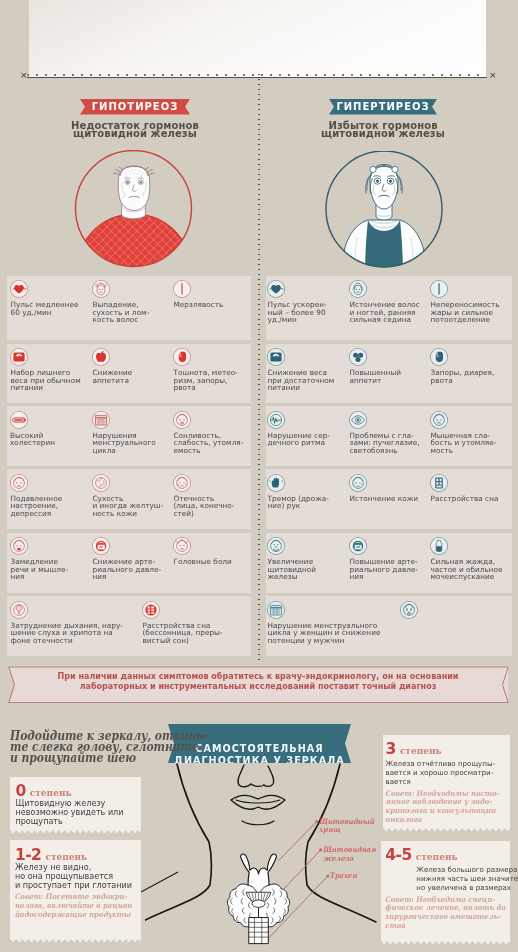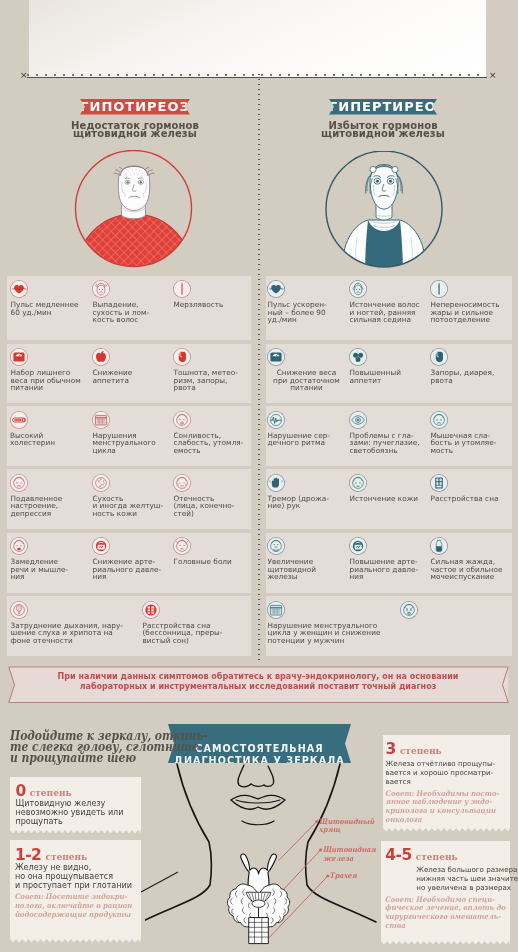--- a/index.html
+++ b/index.html
@@ -17,21 +17,21 @@
       font-family:"DejaVu Serif",serif;font-weight:normal;font-size:15.3px;
       letter-spacing:0.2px;color:#2c2c33;}
   .hrule{position:absolute;left:27px;top:77px;width:460px;height:1px;background:#4e4e4e;}
   .hdots{position:absolute;left:27px;top:74px;width:459px;height:2px;
       background-image:radial-gradient(circle at 1px 1px,#7a7772 0.8px,transparent 1px);
       background-size:9px 2px;background-repeat:repeat-x;}
   .xmark{position:absolute;font-size:9px;color:#333;font-family:"DejaVu Sans",sans-serif;}
 
   
   .banner{position:absolute;height:15.5px;line-height:15.5px;text-align:center;
-      font-size:13px;font-weight:bold;letter-spacing:1.0px;color:#fff;
+      font-size:10px;font-weight:bold;letter-spacing:1.0px;color:#fff;
       clip-path:polygon(0 0, 100% 0, 100% 100%, 0 100%, 5px 50%);}
   .banner.red{background:#d14a43;
       clip-path:polygon(0 0, 100% 0, calc(100% - 5px) 50%, 100% 100%, 0 100%, 5px 50%);}
   .banner.teal{background:#386d7d;
       clip-path:polygon(0 0, 100% 0, calc(100% - 5px) 50%, 100% 100%, 0 100%, 5px 50%);}
 
   .subhead{position:absolute;text-align:center;font-size:10px;line-height:8.6px;
       font-weight:bold;color:#555047;letter-spacing:0.1px;white-space:pre;}
 
   
@@ -572,21 +572,21 @@
 жары и сильное
 потоотделение</div>
     <div class="rowband" style="left: 265.5px; top: 343.5px; width: 246px; height: 59.2px;"></div>
     <div class="ic r" style="left: 267px; top: 348.2px;">
       <svg width="18" height="18" viewBox="0 0 18 18">
         <rect x="3.4" y="4.6" width="11.2" height="9" rx="1.6" fill="#2f6374"></rect>
         <path d="M5.6 8.2c.5-1.6 1.8-2.5 3.4-2.5s2.9.9 3.4 2.5z" fill="#eef4f4"></path>
         <path d="M9 7.9l1.6-1.3" stroke="#2f6374" stroke-width="0.7" fill="none"></path>
       </svg>
     </div>
-    <div class="cell-txt" style="left: 267.5px; top: 369px; width: 78px; text-align: center;">Снижение веса
+    <div class="cell-txt" style="left: 267.5px; top: 369px; width: 78px;">Снижение веса
 при достаточном
 питании</div>
     <div class="ic r" style="left: 349px; top: 348.2px;">
       <svg width="18" height="18" viewBox="0 0 18 18">
         <circle cx="6.6" cy="7.2" r="2.5" fill="#2f6374"></circle>
         <circle cx="11.6" cy="7.2" r="2.5" fill="#2f6374"></circle>
         <circle cx="9" cy="11.4" r="2.5" fill="#2f6374"></circle>
       </svg>
     </div>
     <div class="cell-txt" style="left: 349.5px; top: 369px; width: 78px;">Повышенный

